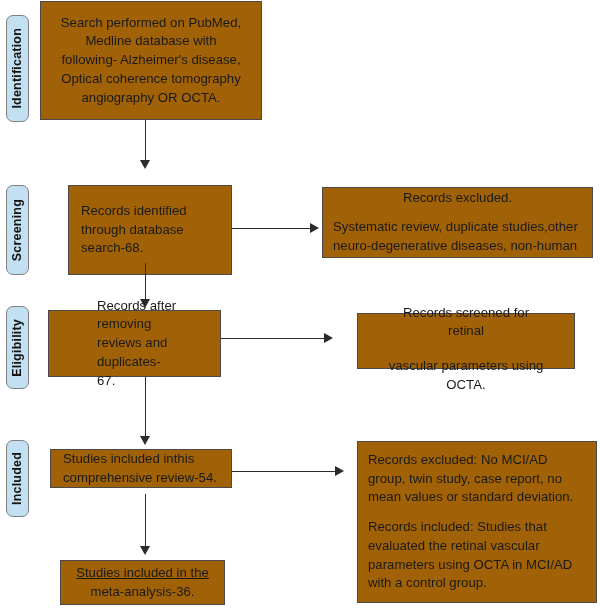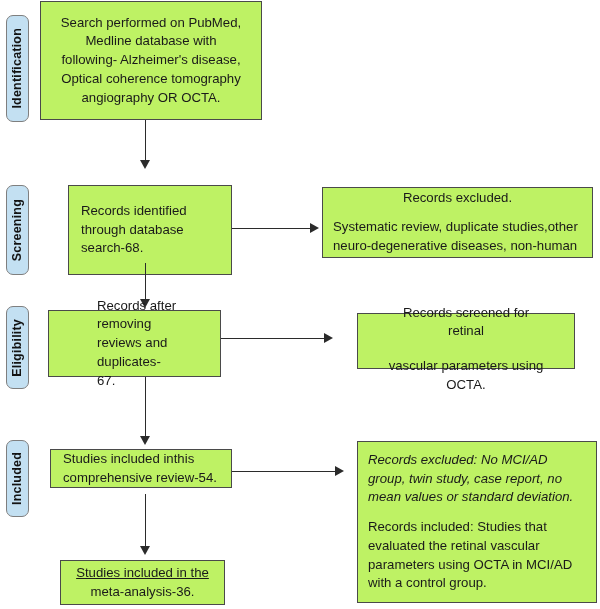--- a/index.html
+++ b/index.html
@@ -37,21 +37,21 @@
     font-size: 12.5px;
     letter-spacing: 0.2px;
     color: #131313;
     white-space: nowrap;
     line-height: 1;
   }
 
   
   .flow-box {
     position: absolute;
-    background: #bef264;
+    background: #a16207;
     border: 1.4px solid #4a4a4a;
     box-sizing: border-box;
     display: flex;
     flex-direction: column;
     justify-content: center;
   }
   .flow-box .box-text {
     font-size: 13.2px;
     line-height: 1.42;
     color: #1a1a1a;
@@ -163,21 +163,21 @@
 
   <div class="flow-box pad-c align-left" style="left:50px; top:449px; width:182px; height:39px;">
     <div class="box-text" style="margin:0;">Studies included inthis</div>
     <div class="box-text" style="margin:0;">comprehensive review-54.</div>
   </div>
 
   <div class="conn-h" style="left:232px; top:471px; width:105px;"></div>
   <div class="arrow-right" style="left:335px; top:466px;"></div>
 
   <div class="flow-box pad-b align-left" style="left:357px; top:441px; width:240px; height:162px;">
-    <div class="box-text" style="margin:0;font-style:italic;">Records excluded: No MCI/AD group, twin study, case report, no mean values or standard deviation.</div>
+    <div class="box-text" style="margin:0;">Records excluded: No MCI/AD group, twin study, case report, no mean values or standard deviation.</div>
     <div class="box-text">Records included: Studies that evaluated the retinal vascular parameters using OCTA in MCI/AD with a control group.</div>
   </div>
 
   <div class="conn-v" style="left:145px; top:494px; height:56px;"></div>
   <div class="arrow-down" style="left:140px; top:546px;"></div>
 
   <div class="flow-box pad-b align-center" style="left:60px; top:560px; width:165px; height:45px;">
     <div class="box-text" style="margin:0;text-decoration:underline;">Studies included in the</div>
     <div class="box-text" style="margin:0;">meta-analysis-36.</div>
   </div>

